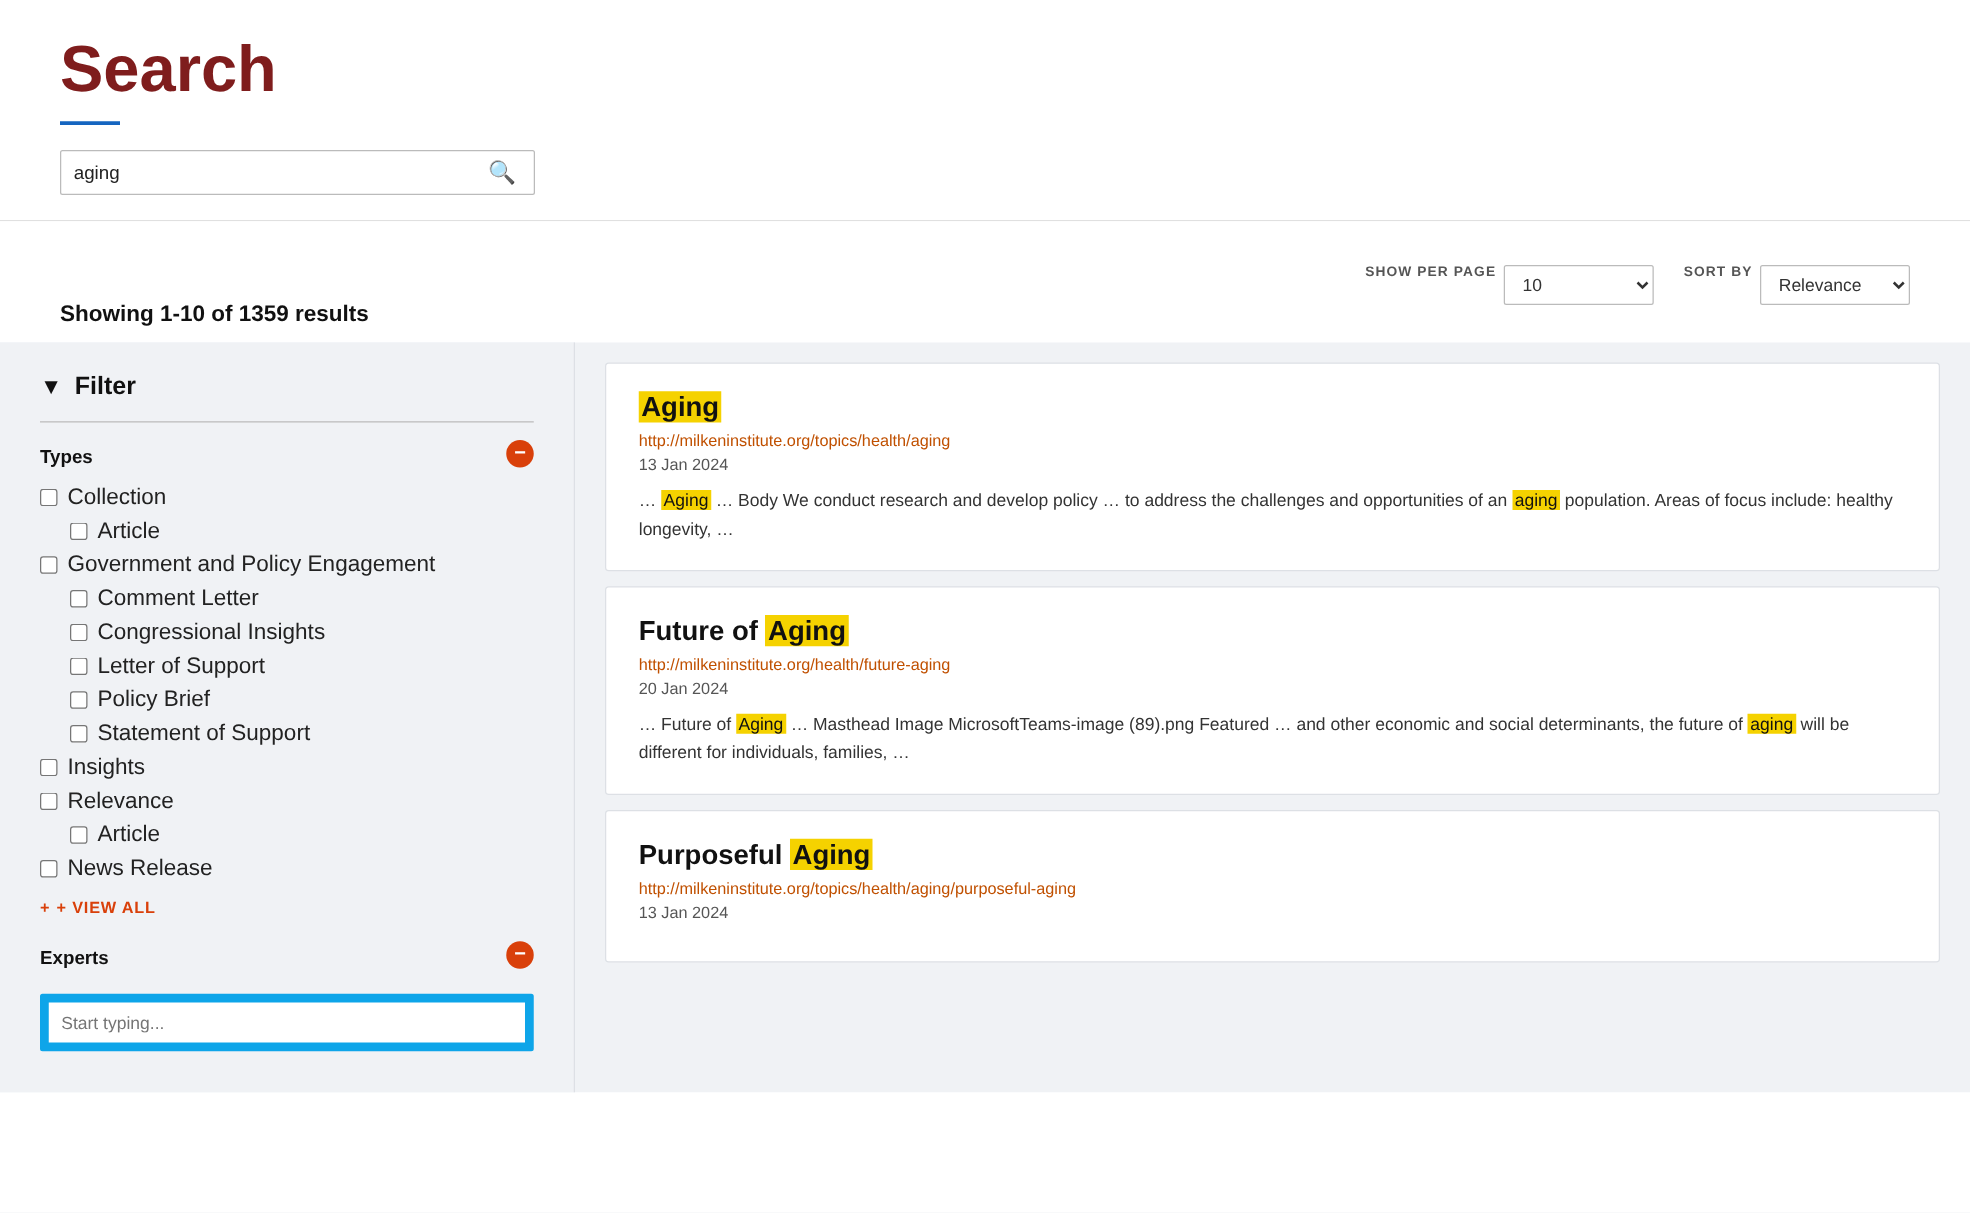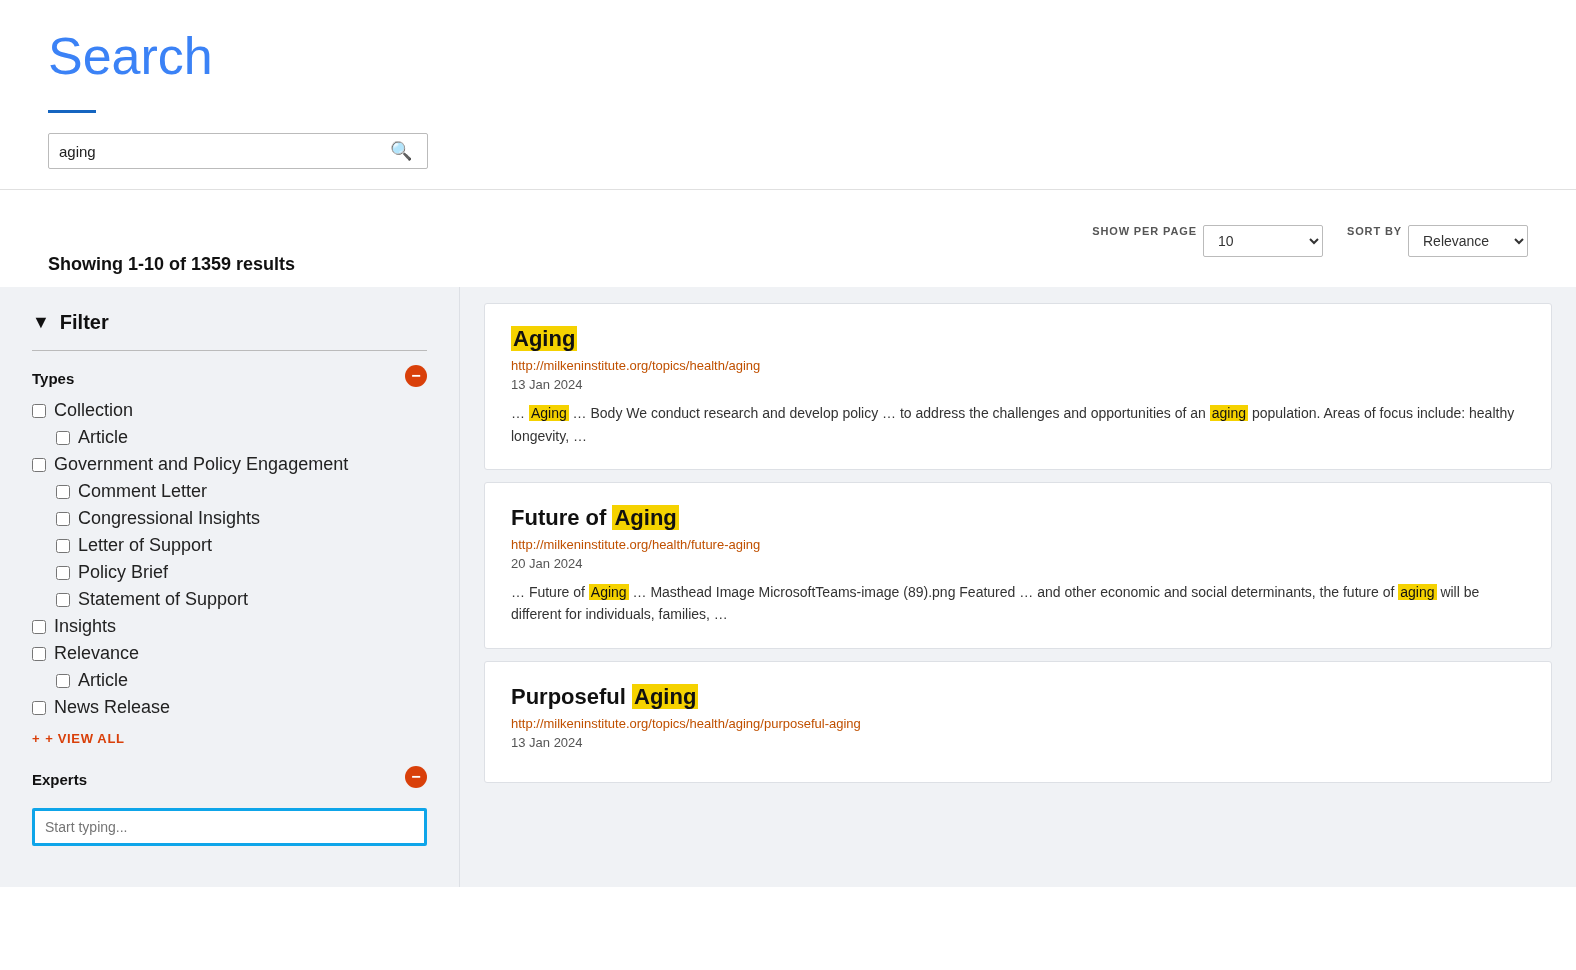--- a/index.html
+++ b/index.html
@@ -6,24 +6,24 @@
     body { font-family: Arial, sans-serif; background: #fff; color: #222; font-size: 14px; }
 
     .page-header {
       padding: 28px 48px 20px 48px;
       background: #fff;
       border-bottom: 1px solid #e0e0e0;
     }
 
     .page-title {
       font-size: 52px;
-      font-weight: 400;
-      color: #3b82f6;
+      font-weight: 700;
+      color: #7f1d1d;
       line-height: 1.1;
-      margin-bottom: 25px;
+      margin-bottom: 12px;
     }
 
     .title-underline {
       width: 48px;
       height: 3px;
       background: #1565c0;
       margin-bottom: 20px;
     }
 
     .search-bar-wrap {
@@ -210,21 +210,21 @@
       letter-spacing: 0.05em;
       text-transform: uppercase;
     }
 
     .experts-section {
       margin-top: 20px;
     }
 
     .experts-input {
       width: 100%;
-      border: 3px solid #0ea5e9;
+      border: 7px solid #0ea5e9;
       border-radius: 2px;
       padding: 8px 10px;
       font-size: 14px;
       color: #888;
       background: #fff;
       margin-top: 10px;
     }
 
     .results-list {
       flex: 1;

